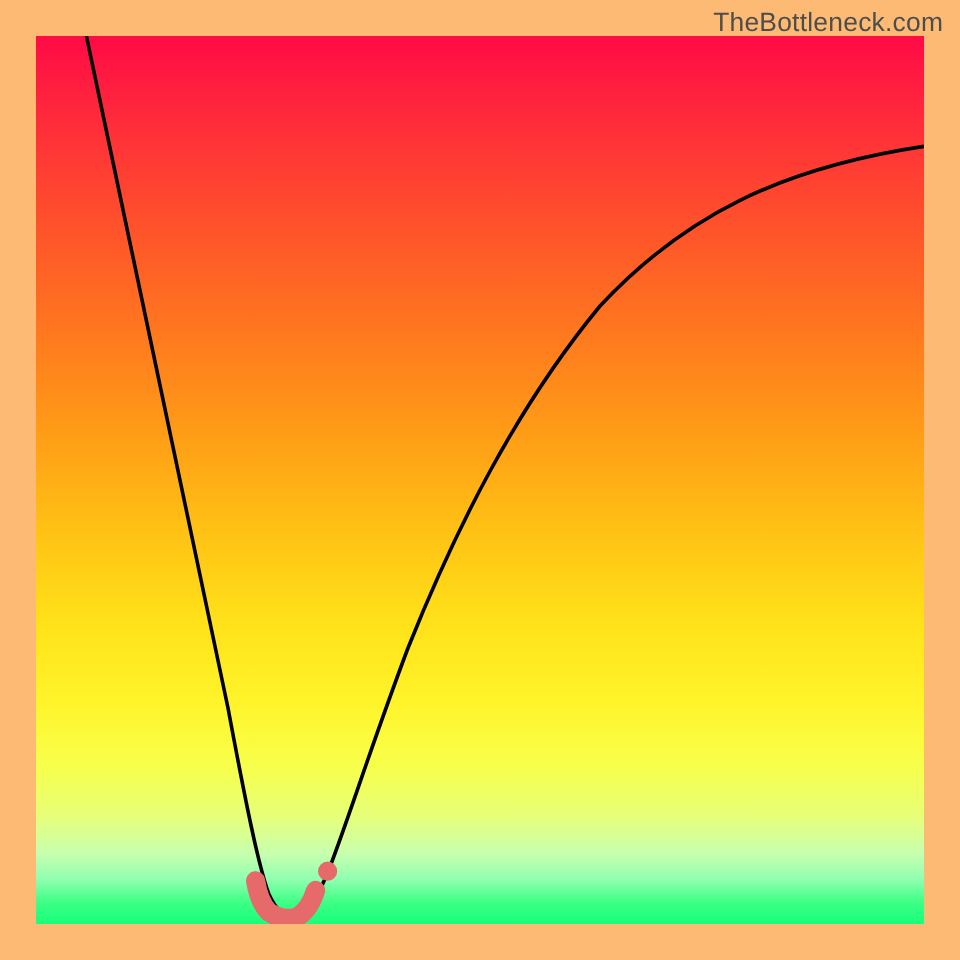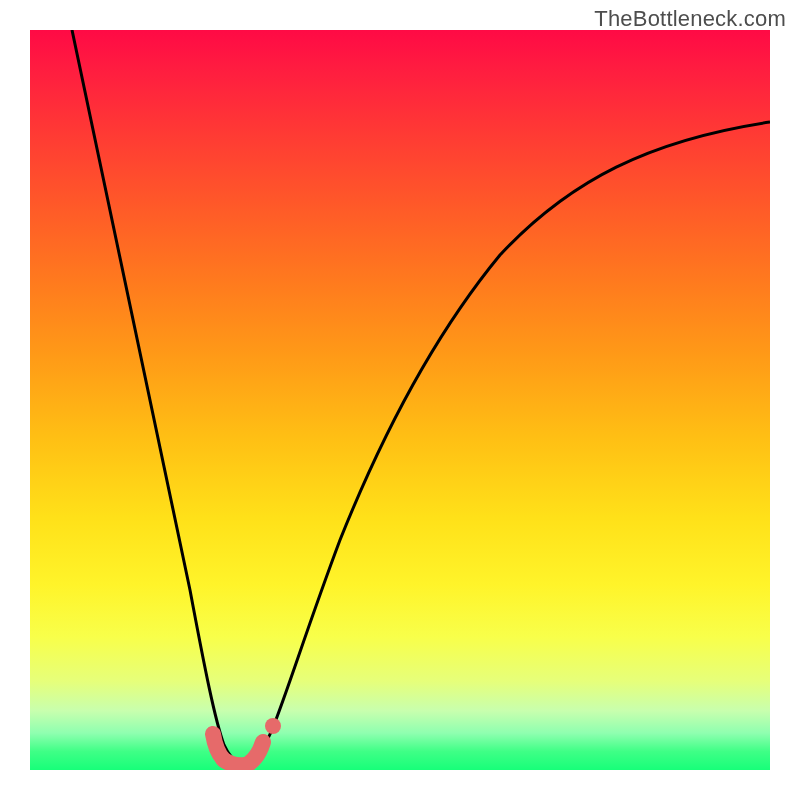--- a/index.html
+++ b/index.html
@@ -8,21 +8,21 @@
     width: 800px;
     height: 800px;
     overflow: hidden;
     background: #000;
     font-family: Arial, Helvetica, sans-serif;
   }
   .frame {
     position: relative;
     width: 800px;
     height: 800px;
-    background: #ffffff;
+    background: #fdba74;
   }
   .plot {
     position: absolute;
     left: 30px;
     top: 30px;
     width: 740px;
     height: 740px;
     overflow: hidden;
   }
   .gradient-bg {

